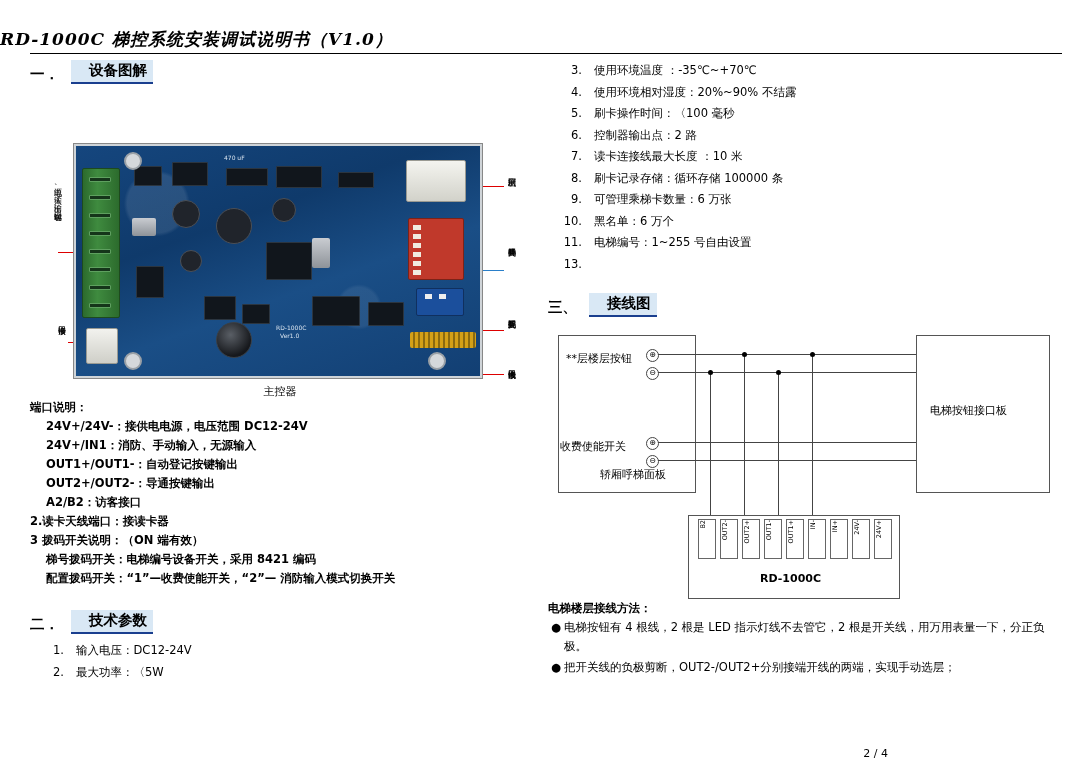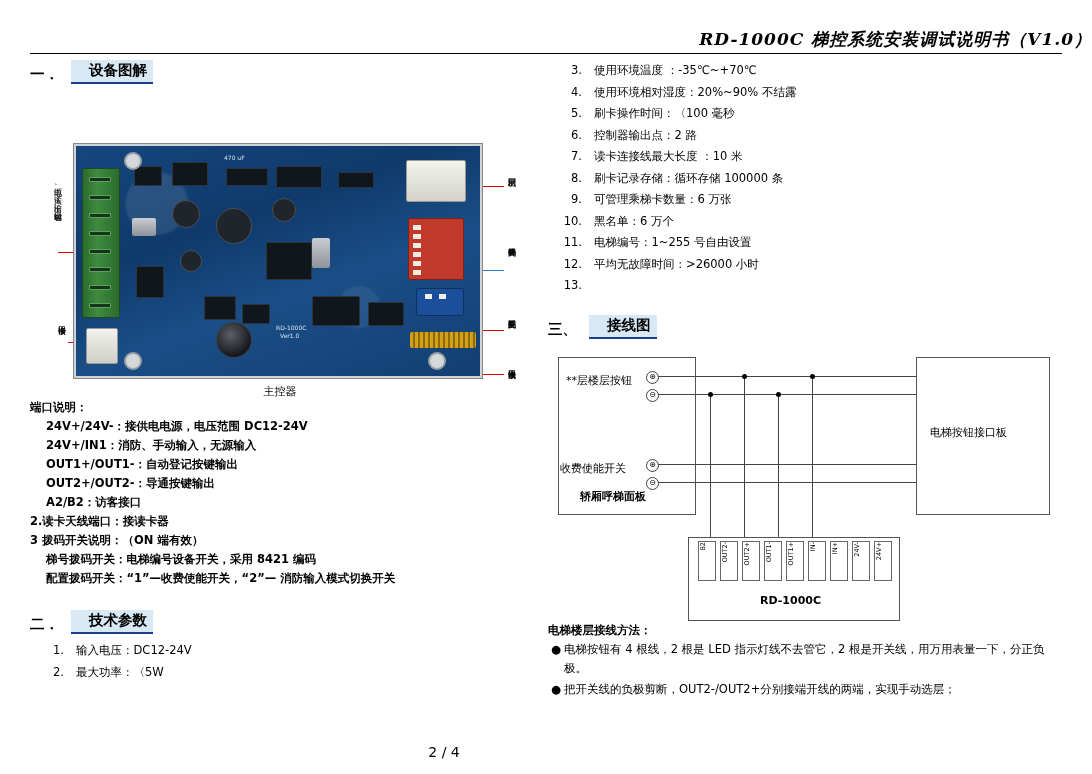--- a/index.html
+++ b/index.html
@@ -9,21 +9,21 @@
     font-family:"DejaVu Sans","Liberation Sans",sans-serif;
     color:#000;
     position:relative;
     overflow:hidden;
   }
   .page{position:relative;width:1092px;height:774px;}
 
   
   .doc-title{
     position:absolute;top:28px;left:0;width:1092px;
-    text-align:right;
+    text-align:left;
     font-family:"DejaVu Serif","Liberation Serif",serif;
     font-weight:bold;font-style:italic;
     font-size:17px;letter-spacing:1px;
   }
   .header-rule{
     position:absolute;top:53px;left:30px;width:1032px;height:0;
     border-top:1px solid #000;
   }
 
   
@@ -145,21 +145,21 @@
   .pin{position:absolute;border:1px solid #666;background:#fff;}
   .pin span{
     display:block;font-size:6.5px;writing-mode:vertical-rl;text-orientation:mixed;
     transform:rotate(180deg);text-align:center;padding-top:2px;white-space:nowrap;
   }
 
   
   .bul{font-size:11.5px;line-height:19px;display:flex;margin-top:2px;}
   .bul .b{width:16px;flex:none;text-align:center;}
   .footer{
-    position:absolute;bottom:14px;left:0;width:888px;text-align:center;font-size:14px;
+    position:absolute;bottom:14px;left:0;width:888px;text-align:right;font-size:11px;
   }
 </style>
 </head>
 <body>
 
 <div class="page">
 
   <div class="doc-title">RD-1000C 梯控系统安装调试说明书（V1.0）</div>
   <div class="header-rule"></div>
 
@@ -309,37 +309,33 @@
         </li>
       <li>
           <span class="n">10.</span>
           <span>黑名单：6 万个</span>
         </li>
       <li>
           <span class="n">11.</span>
           <span>电梯编号：1~255 号自由设置</span>
         </li>
       <li>
-          <span class="n">12.</span>
-          <span>平均无故障时间：&gt;26000 小时</span>
-        </li>
-      <li>
           <span class="n">13.</span>
         </li>
     </ul>
 
     <div class="sec-head" style="margin-top:18px;">
       <div class="sec-num">三、</div>
       <div class="sec-title">接线图</div>
     </div>
 
     <div class="wire-wrap">
 
       <div class="box" style="left:10px;top:8px;width:136px;height:156px;"></div>
-      <div class="box-lbl" style="left:32px;top:140px;font-weight:bold;">轿厢呼梯面板</div>
+      <div class="box-lbl" style="left:52px;top:140px;font-weight:normal;">轿厢呼梯面板</div>
 
       <div class="box-lbl" style="left:18px;top:24px;">**层楼层按钮</div>
       <div class="term-circle" style="left:98px;top:22px;">⊕</div>
       <div class="term-circle" style="left:98px;top:40px;">⊖</div>
 
       <div class="box-lbl" style="left:12px;top:112px;">收费使能开关</div>
       <div class="term-circle" style="left:98px;top:110px;">⊕</div>
       <div class="term-circle" style="left:98px;top:128px;">⊖</div>
 
       <div class="box" style="left:368px;top:8px;width:132px;height:156px;"></div>

